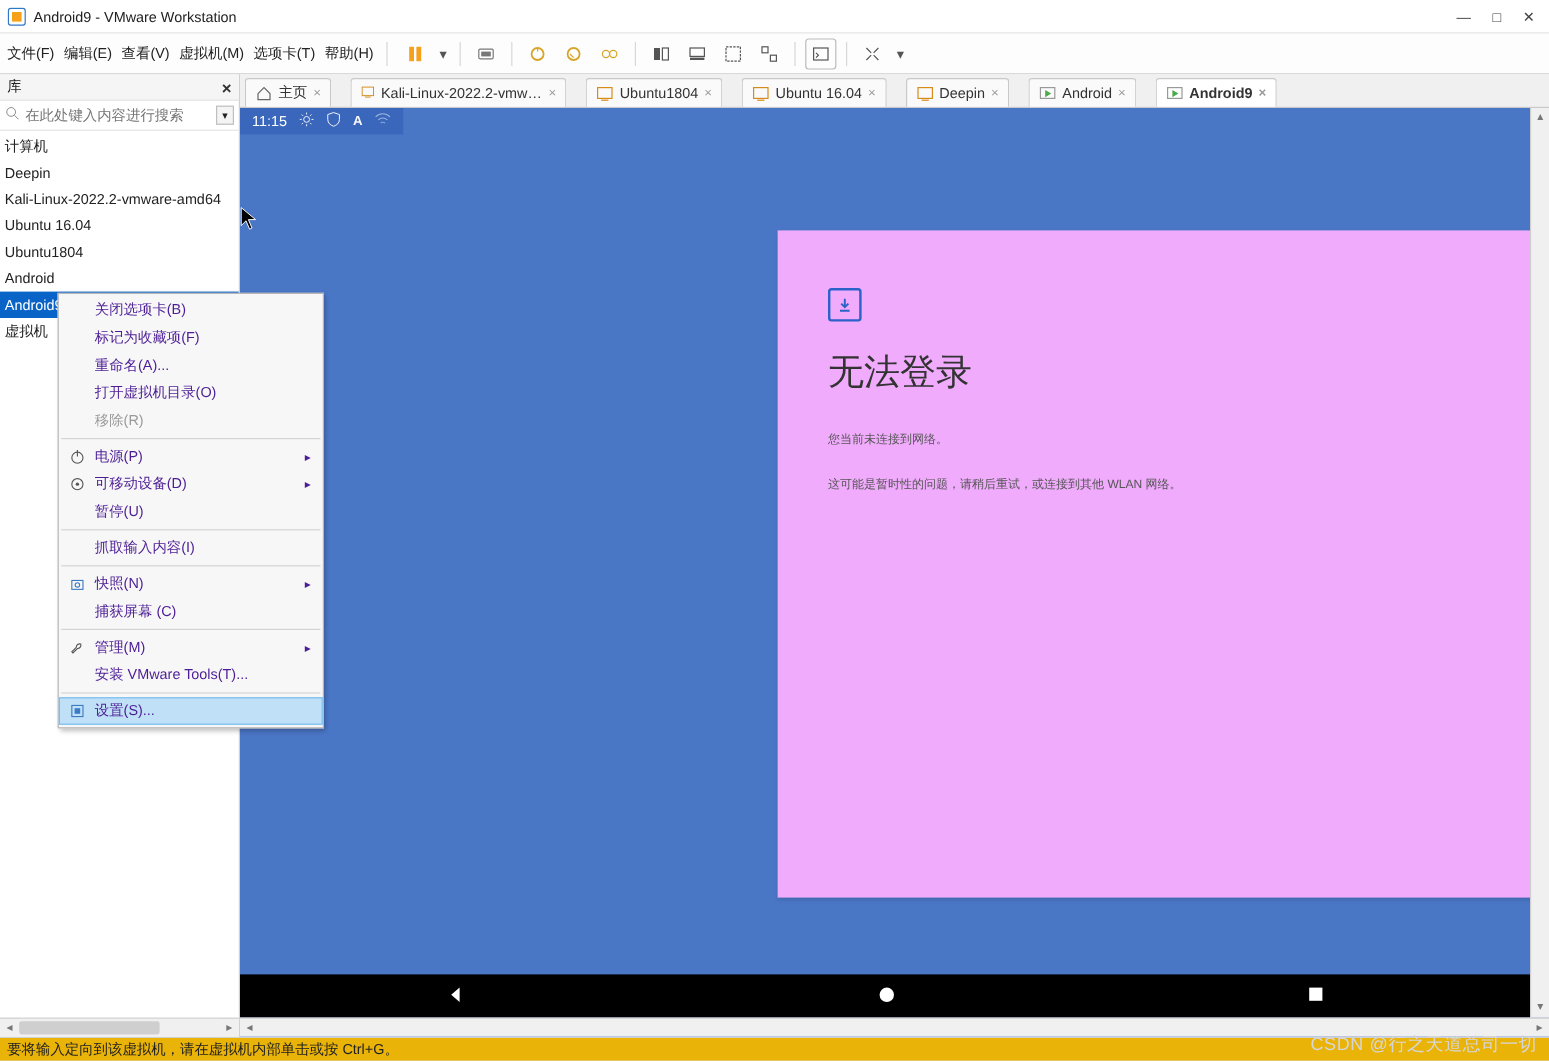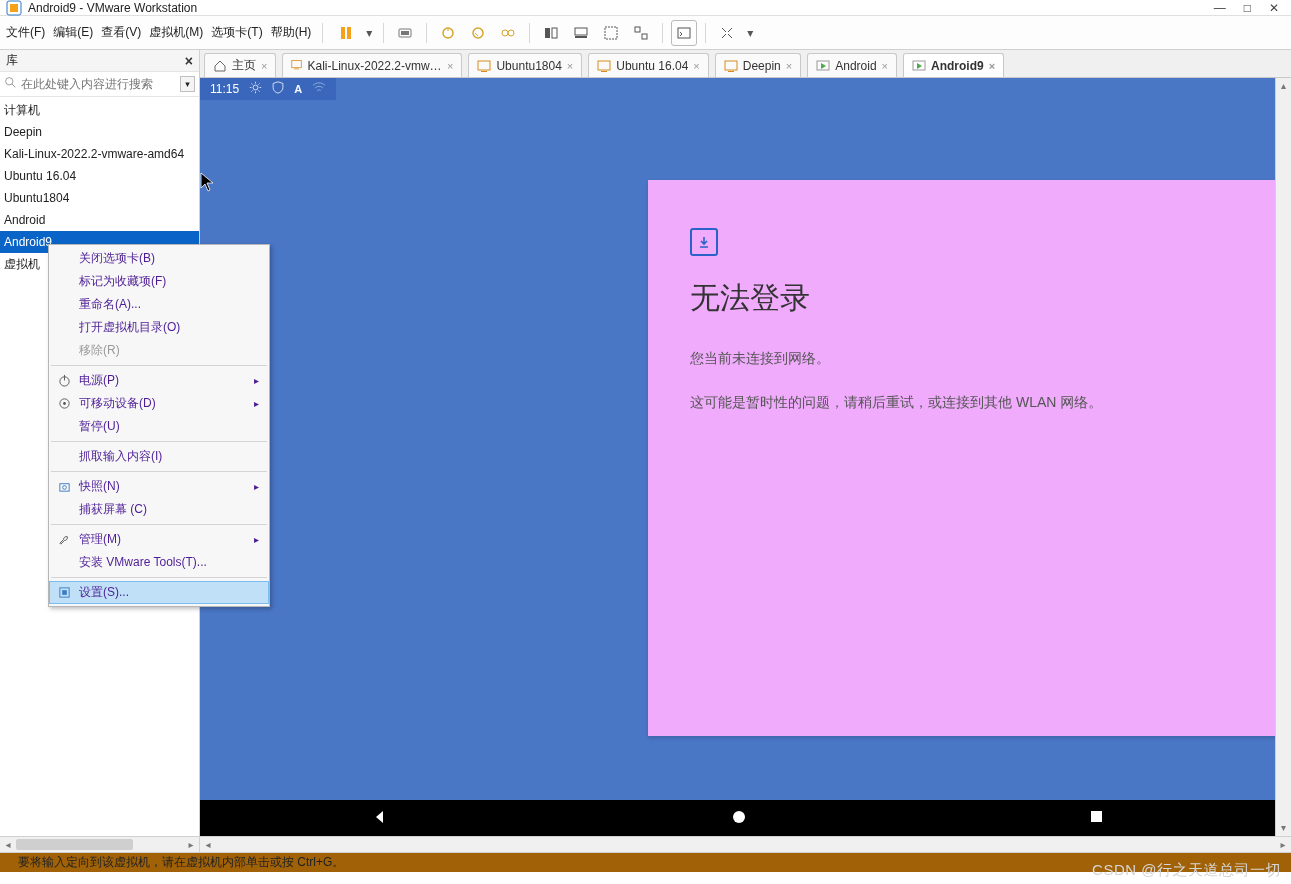--- a/index.html
+++ b/index.html
@@ -1,19 +1,19 @@
 <!DOCTYPE html>
 <html><head>
 <meta charset="utf-8">
 <style>
 * { margin:0; padding:0; box-sizing:border-box; font-family:"Microsoft YaHei","Segoe UI",Arial,sans-serif; }
 body { width:1291px; height:884px; background:#fff; overflow:hidden; font-size:12px; color:#222; position:relative; }
 
 
-.titlebar { height:16px; display:flex; align-items:center; padding:0 6px; border-bottom:1px solid #e0e0e0; }
+.titlebar { height:28px; display:flex; align-items:center; padding:0 6px; border-bottom:1px solid #e0e0e0; }
 .app-icon { width:16px; height:16px; margin-right:6px; }
 .win-controls { margin-left:auto; display:flex; gap:18px; font-family:Consolas,monospace; font-size:12px; color:#444; padding-right:6px; }
 .win-controls span{ cursor:default; }
 .menubar-and-toolbar{ height:34px; display:flex; align-items:center; border-bottom:1px solid #d0d0d0; padding:0 6px; gap:8px; background:#fdfdfd;}
 .toolrow{ display:flex; align-items:center; gap:6px;}
 .tsep{ width:1px; height:20px; background:#d8d8d8; margin:0 3px;}
 .tbtn{ width:24px; height:24px; display:flex; align-items:center; justify-content:center; color:#555; border-radius:2px;}
 .tbtn svg{ width:16px; height:16px; }
 .dropdown-caret{ width:10px; text-align:center; color:#555; }
 
@@ -29,47 +29,47 @@
 .vmlist{ flex:1; overflow:auto; padding-top:2px;}
 .vmitem{ padding:2px 4px; white-space:nowrap; overflow:hidden; text-overflow:ellipsis; line-height:18px; }
 .vmitem.sel{ background:#0a64c8; color:#fff; }
 .side-hscroll{ height:16px; background:#f0f0f0; border-top:1px solid #d0d0d0; display:flex; }
 .side-hscroll .arrow{ width:16px; text-align:center; color:#777; font-size:10px; line-height:16px;}
 .side-hscroll .track{ flex:1; background:#f0f0f0; position:relative;}
 .side-hscroll .thumb{ position:absolute; left:0; top:2px; bottom:2px; width:70%; background:#cfcfcf; border-radius:2px;}
 
 
 .content{ flex:1; display:flex; flex-direction:column; background:#f0f0f0; }
-.tabs{ height:28px; display:flex; align-items:flex-end; padding:0 4px; background:#f0f0f0; gap:6px; border-bottom:1px solid #c9c9c9;}
+.tabs{ height:28px; display:flex; align-items:flex-end; padding:0 4px; background:#f0f0f0; gap:16px; border-bottom:1px solid #c9c9c9;}
 .tab{ display:flex; align-items:center; gap:5px; height:24px; padding:0 8px; background:#fafafa; border:1px solid #c9c9c9; border-bottom:none; border-radius:3px 3px 0 0; font-size:12px; color:#333; max-width:180px; }
 .tab .ticon{ width:14px; height:14px; }
 .tab .tlabel{ overflow:hidden; white-space:nowrap; text-overflow:ellipsis; }
 .tab .tclose{ color:#999; font-size:11px; }
 .tab.active{ background:#fff; font-weight:bold; }
 .vmview{ flex:1; position:relative; background:#4a76c6; display:flex; overflow:hidden; }
 .vscroll{ width:16px; background:#f0f0f0; border-left:1px solid #d0d0d0; position:absolute; right:0; top:0; bottom:16px; display:flex; flex-direction:column; }
 .vscroll .arrow{ height:16px; text-align:center; font-size:10px; color:#777; line-height:16px;}
 .vscroll .track{ flex:1; position:relative; }
 .hscroll{ height:16px; background:#f0f0f0; border-top:1px solid #d0d0d0; position:absolute; left:0; right:0; bottom:0; display:flex;}
 .hscroll .arrow{ width:16px; text-align:center; font-size:10px; color:#777; line-height:16px;}
 .hscroll .track{ flex:1; position:relative; }
 
 
 .android-status{ height:22px; background:#3a67bb; display:flex; align-items:center; color:#fff; font-size:12px; padding:0 10px; gap:10px; margin-right:16px;}
 .android-status .sicon{ opacity:.95; }
 .android-body{ flex:1; position:relative; margin-right:16px; margin-bottom:16px; }
 .card{ position:absolute; left:296px; top:102px; width:668px; height:556px; background:#f0abfc; box-shadow:0 2px 4px rgba(0,0,0,.15); padding:48px 42px; }
 .card .appicon{ width:28px; height:28px; border:2px solid #2a62c9; border-radius:3px; display:flex; align-items:center; justify-content:center; margin-bottom:22px; }
 .card .title{ font-size:30px; color:#333; margin-bottom:28px; font-weight:400;}
-.card .line{ font-size:14px; color:#555; margin-bottom:22px; line-height:1.6; }
+.card .line{ font-size:10px; color:#555; margin-bottom:22px; line-height:1.6; }
 .navbar{ position:absolute; left:0; right:16px; bottom:16px; height:36px; background:#000; display:flex; align-items:center; justify-content:space-around; }
 .navbtn svg{ fill:#fff; }
 
 
-.statusbar{ height:20px; background:#a16207; border-top:1px solid #d0d0d0; display:flex; align-items:center; padding:0 18px; font-size:12px; color:#222; }
+.statusbar{ height:20px; background:#eab308; border-top:1px solid #d0d0d0; display:flex; align-items:center; padding:0 6px; font-size:12px; color:#222; }
 
 
 .ctxmenu{ position:absolute; left:48px; top:244px; width:222px; background:#f7f7f7; border:1px solid #b7b7b7; box-shadow:2px 2px 4px rgba(0,0,0,.25); padding:2px 0; z-index:50; }
 .ctxitem{ height:23px; display:flex; align-items:center; padding:0 10px 0 30px; position:relative; font-size:12px; color:#4c1d95; }
 .ctxitem.disabled{ color:#9a9a9a; }
 .ctxitem.sel{ background:#bfe0f7; outline:1px solid #7abef0; outline-offset:-1px; }
 .ctxitem .arrow{ margin-left:auto; font-size:10px; }
 .ctxitem .cicon{ position:absolute; left:7px; width:16px; height:16px; display:flex; align-items:center; justify-content:center; color:#555;}
 .ctxsep{ height:1px; background:#d4d4d4; margin:3px 2px; }
 

